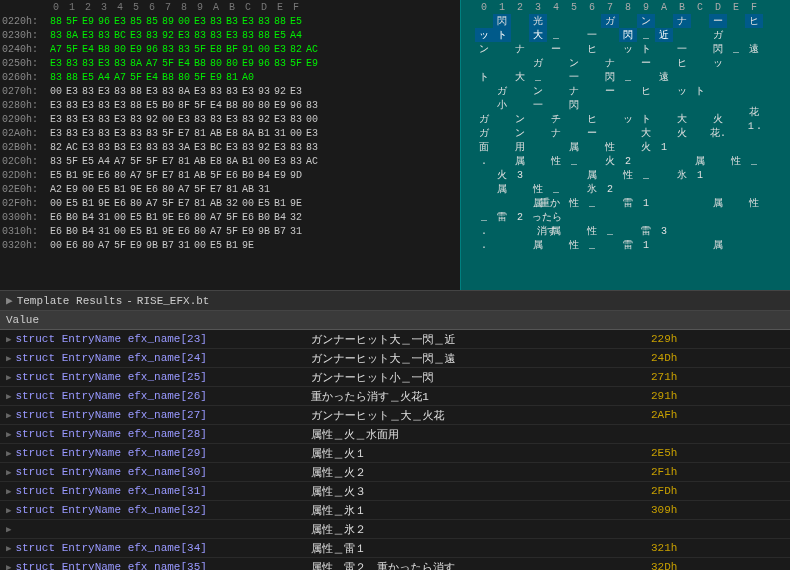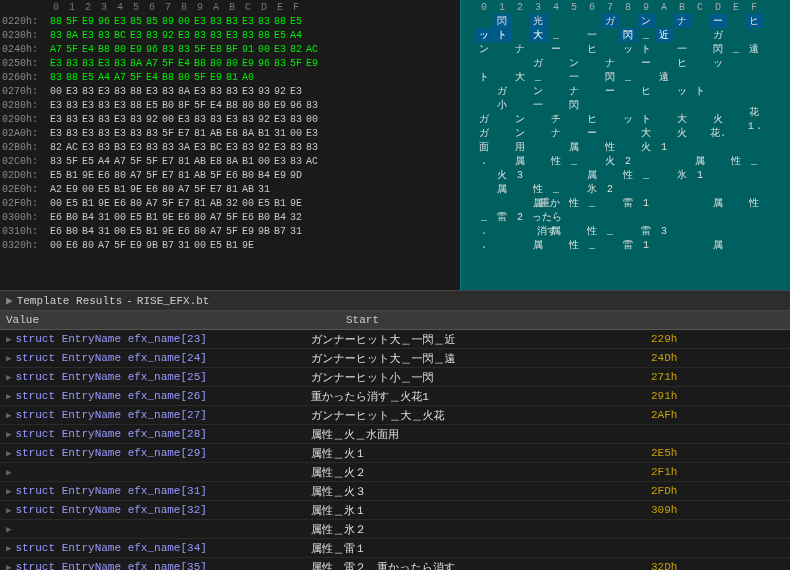--- a/index.html
+++ b/index.html
@@ -792,21 +792,20 @@
 <div class="template-results">
   <div class="template-header-bar">
     <span class="arrow">▶</span>
     <span>Template Results</span>
     <span style="margin: 0 4px;">-</span>
     <span>RISE_EFX.bt</span>
   </div>
 
   <div class="results-table-header">
     <div class="col-value">Value</div>
-    <div class="col-start">Start</div>
   </div>
 
   <div class="results-body">
 
     <div class="result-row">
       <div class="col-name">
         <span class="row-expander">▶</span>
         <span>struct EntryName efx_name[23]</span>
       </div>
       <div class="col-value">ガンナーヒット大＿一閃＿近</div>
@@ -862,20 +861,21 @@
         <span class="row-expander">▶</span>
         <span>struct EntryName efx_name[29]</span>
       </div>
       <div class="col-value">属性＿火１</div>
       <div class="col-start">2E5h</div>
     </div>
 
     <div class="result-row">
       <div class="col-name">
         <span class="row-expander">▶</span>
+        <span>struct EntryName efx_name[30]</span>
       </div>
       <div class="col-value">属性＿火２</div>
       <div class="col-start">2F1h</div>
     </div>
 
     <div class="result-row">
       <div class="col-name">
         <span class="row-expander">▶</span>
         <span>struct EntryName efx_name[31]</span>
       </div>
@@ -898,20 +898,21 @@
       </div>
       <div class="col-value">属性＿氷２</div>
     </div>
 
     <div class="result-row">
       <div class="col-name">
         <span class="row-expander">▶</span>
         <span>struct EntryName efx_name[34]</span>
       </div>
       <div class="col-value">属性＿雷１</div>
+      <div class="col-start">321h</div>
     </div>
 
     <div class="result-row">
       <div class="col-name">
         <span class="row-expander">▶</span>
         <span>struct EntryName efx_name[35]</span>
       </div>
       <div class="col-value">属性＿雷２＿重かったら消す</div>
       <div class="col-start">32Dh</div>
     </div>

